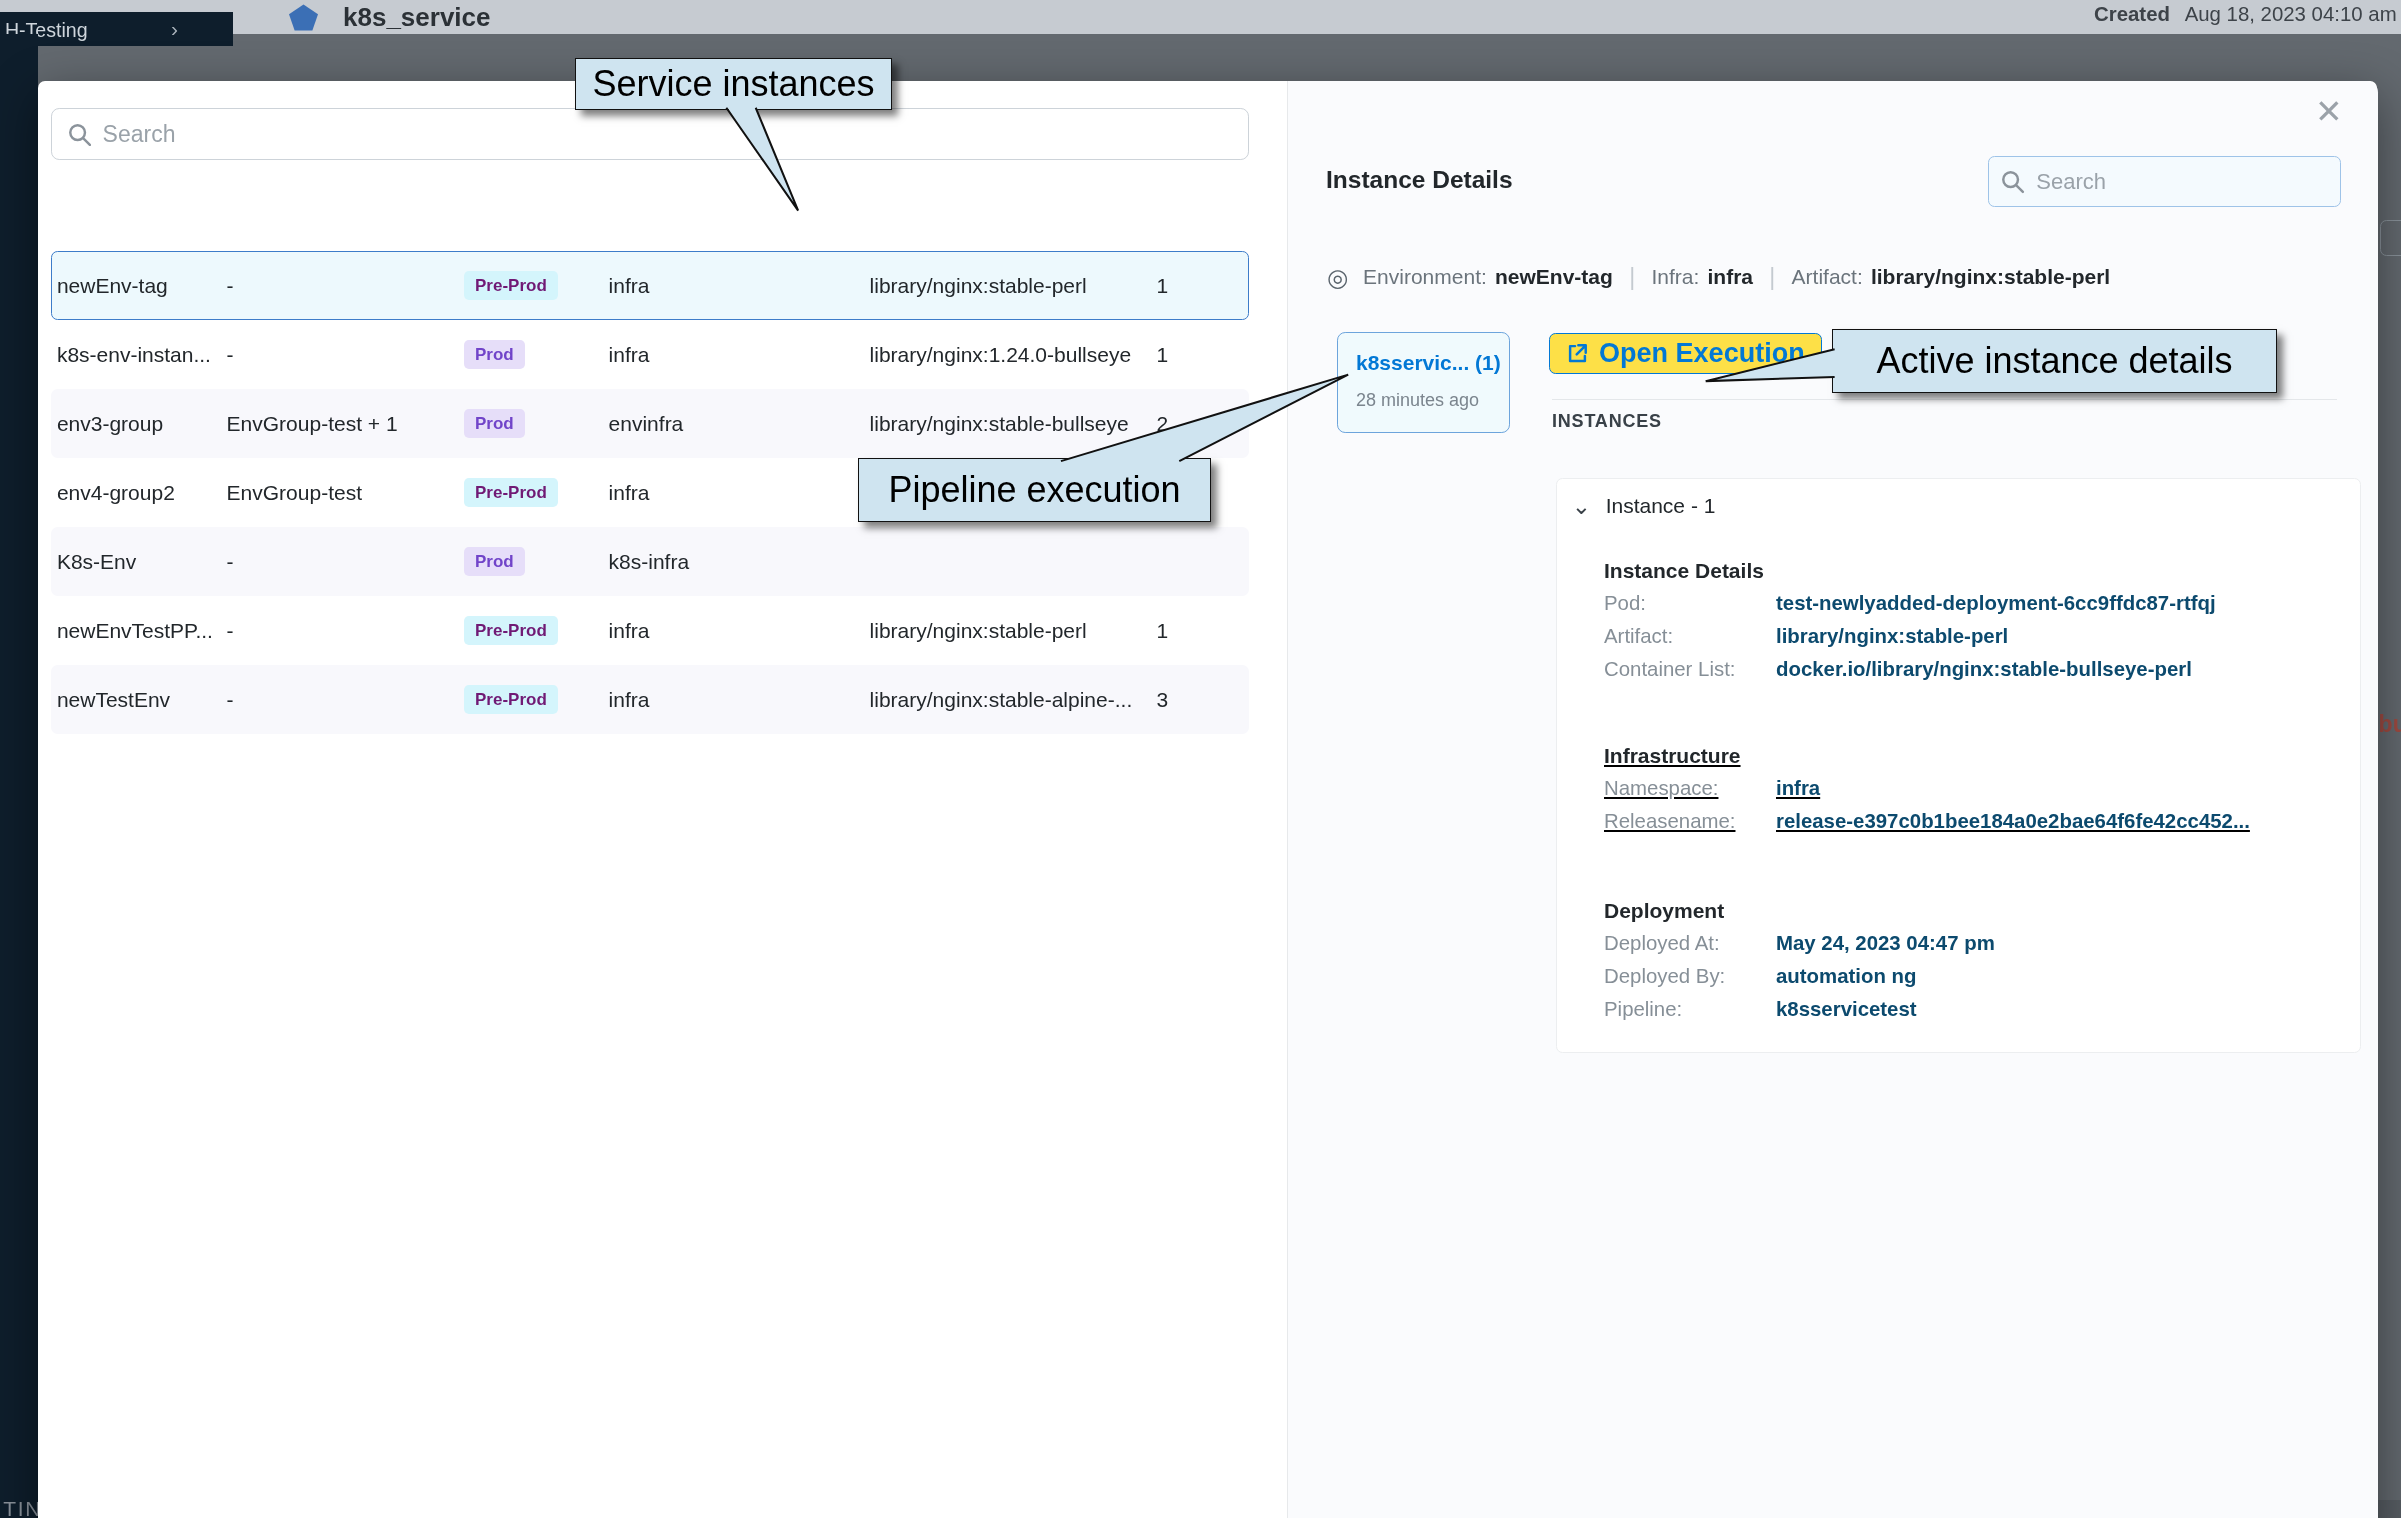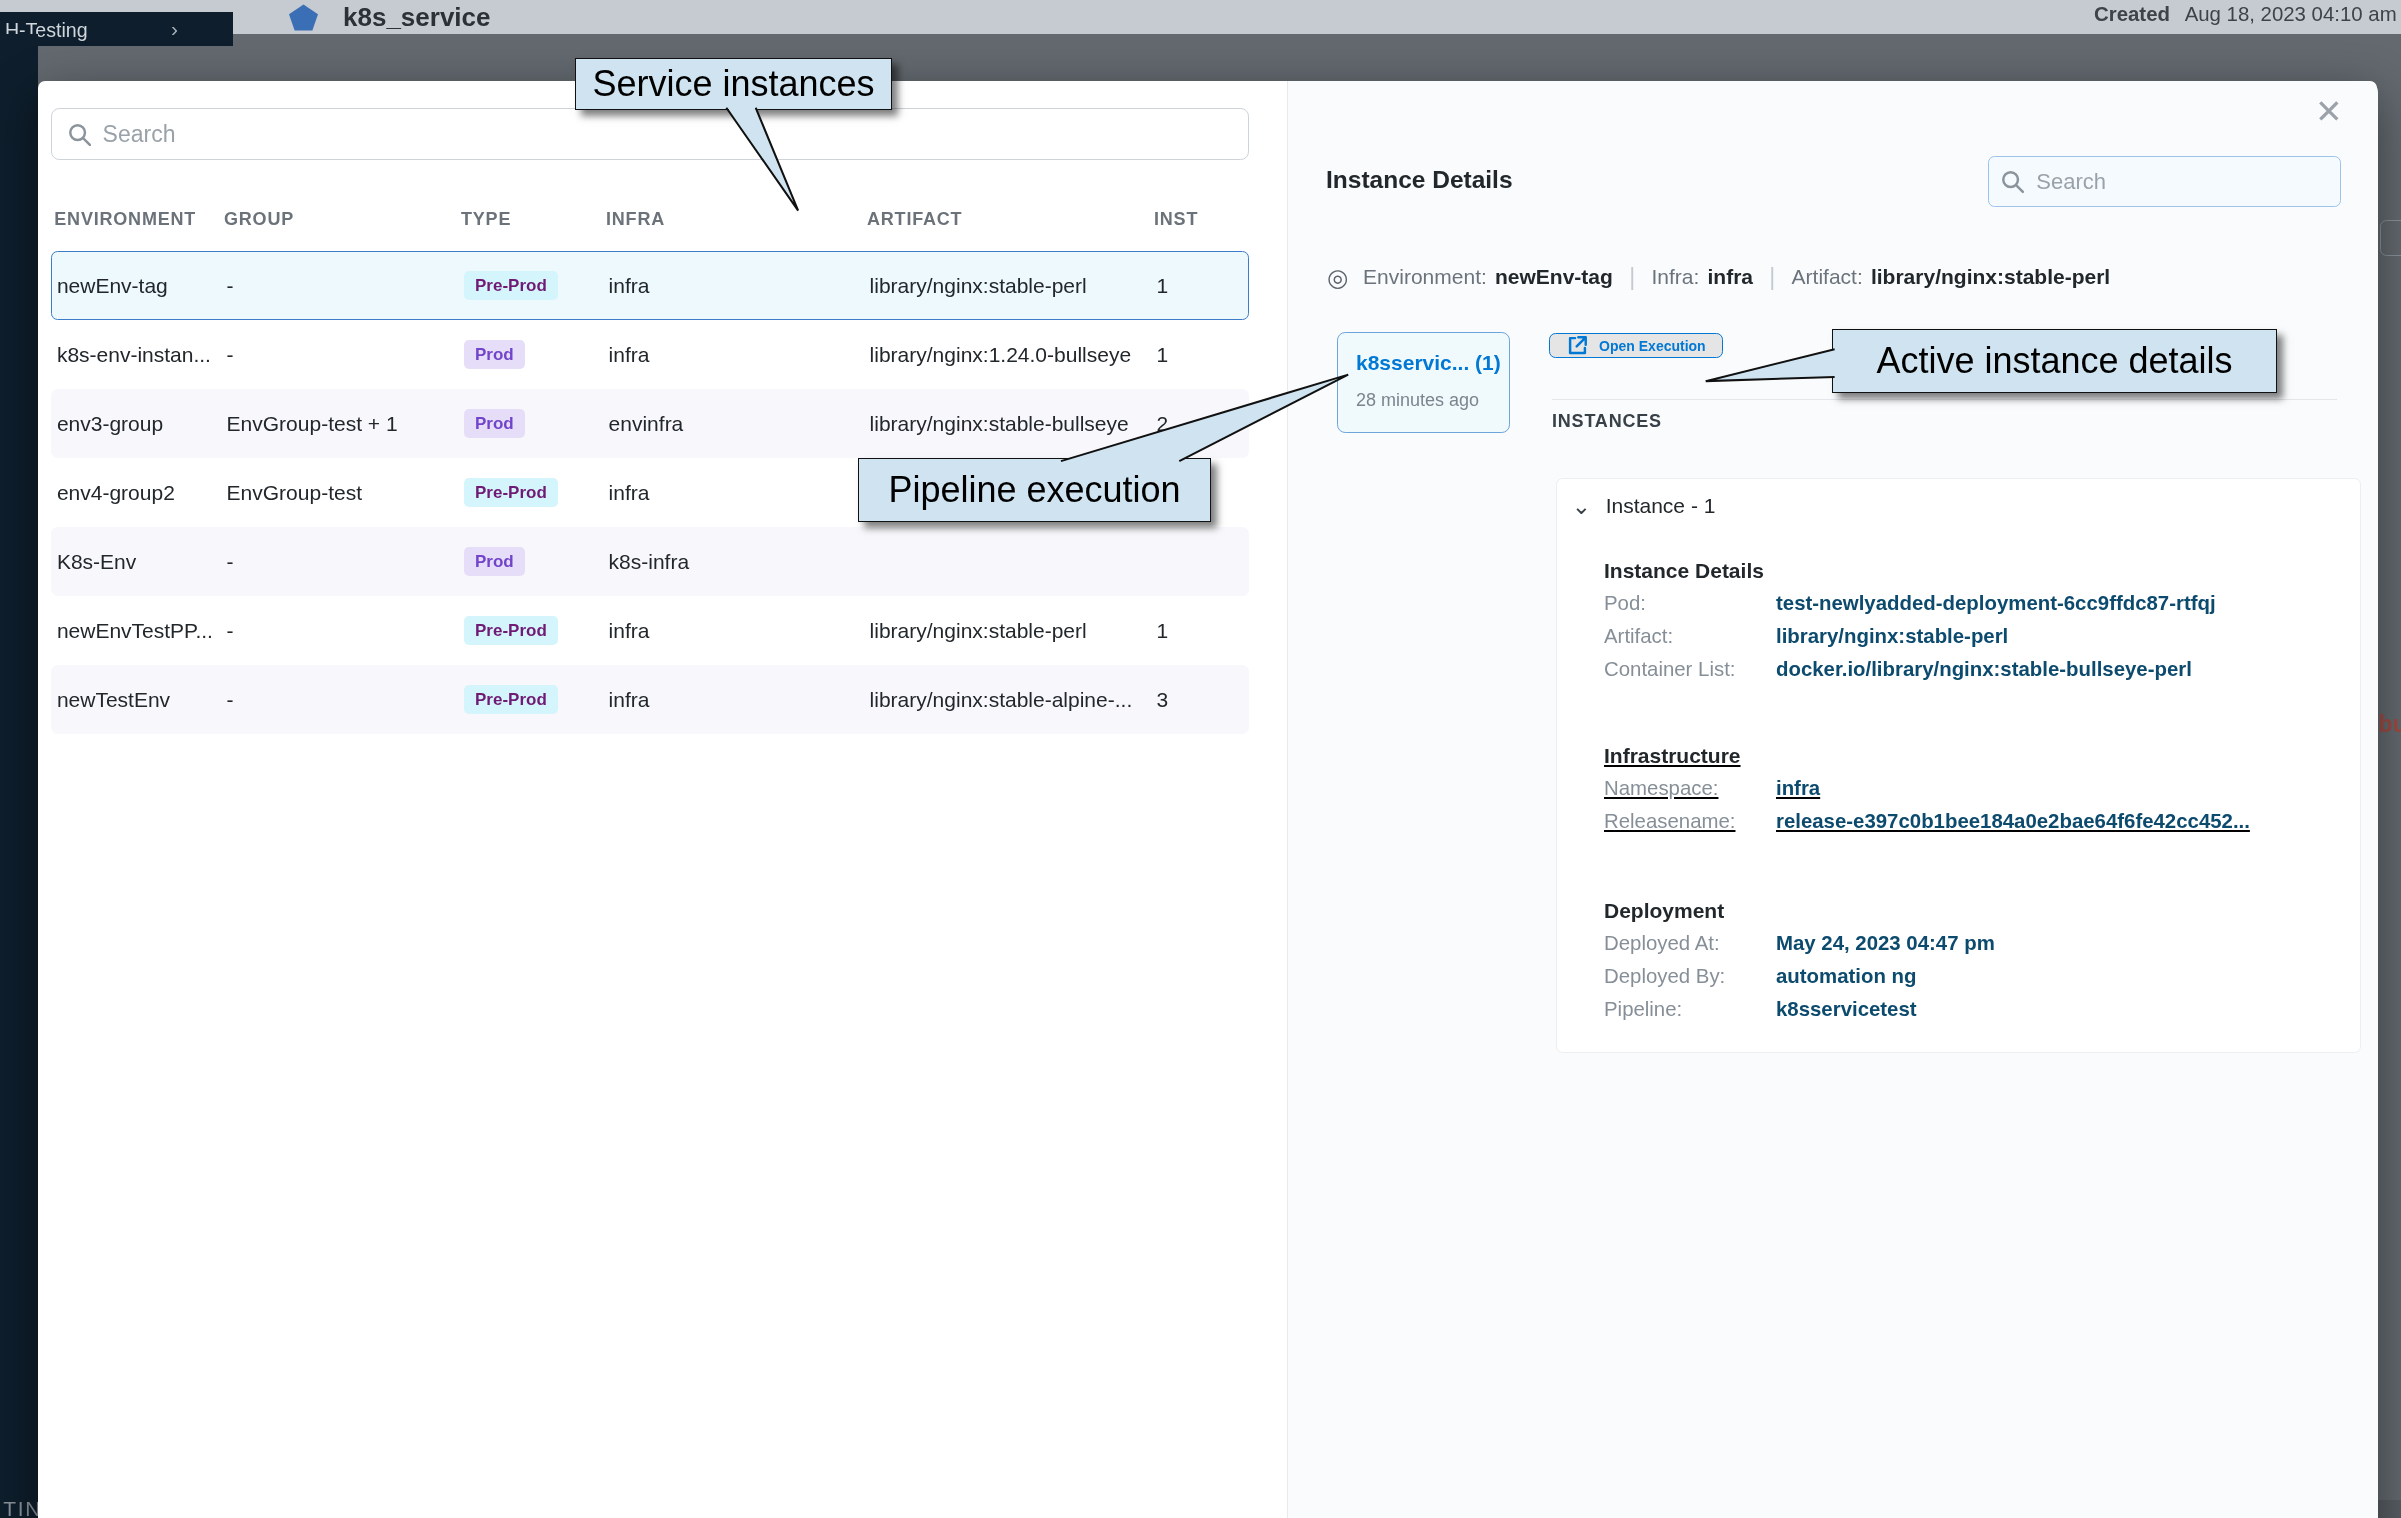--- a/index.html
+++ b/index.html
@@ -63,23 +63,23 @@
   .summary { position:absolute; left:39px; top:173px; height:46px; display:flex; align-items:center;
              font-size:21px; color:#6b747c; white-space:nowrap; }
   .summary .ico { font-size:24.5px; color:#5a646d; margin-right:14.7px; }
   .summary b { color:#22272b; margin-left:8.2px; }
   .summary .sep { margin:0 16.3px; color:#c4cad0; font-size:23px; }
 
   .exec-card { position:absolute; left:49px; top:251px; width:173px; height:101px; background:#f0fafd;
                border:1.6px solid #6ca4dc; border-radius:8.2px; padding:18px 0 0 18px; cursor:pointer; }
   .exec-card .name { font-size:21px; font-weight:bold; color:#0278d5; }
   .exec-card .time { font-size:18px; color:#7b858e; margin-top:14.7px; }
-  .open-exec { position:absolute; left:261px; top:252px; height:25px; border:1.6px solid #0278d5; border-radius:6.5px;
-               display:flex; align-items:center; padding:0 16.3px; color:#0278d5; font-size:14px; font-weight:bold;
-               background:#e5e5e5; cursor:pointer; }
+  .open-exec { position:absolute; left:261px; top:252px; height:41px; border:1.6px solid #0278d5; border-radius:6.5px;
+               display:flex; align-items:center; padding:0 16.3px; color:#0278d5; font-size:27px; font-weight:bold;
+               background:#fde047; cursor:pointer; }
   .open-exec svg { margin-right:9.8px; }
   .dp-divider { position:absolute; left:264px; top:318px; width:785px; height:0; border-top:1.6px solid #e4e7ea; }
   .instances-label { position:absolute; left:264px; top:330px; font-size:18px; font-weight:bold;
                      letter-spacing:0.8px; color:#394148; }
 
   .inst-card { position:absolute; left:268px; top:397px; width:805px; height:575px; background:#ffffff;
                border:0.8px solid #eceef0; border-radius:6.5px; }
   .inst-head { position:absolute; left:14.7px; top:14.7px; display:flex; align-items:center; font-size:21px;
                color:#22272b; cursor:pointer; }
   .inst-head .chev { font-size:23px; color:#394148; margin-right:14.7px; line-height:16.3px; }
@@ -131,28 +131,20 @@
   <div class="modal">
 
     <div class="search-box">
       <svg class="mag" viewBox="0 0 30 30">
         <circle cx="13" cy="13" r="9" fill="none" stroke="#8b939b" stroke-width="3"></circle>
         <line x1="20" y1="20" x2="28" y2="28" stroke="#8b939b" stroke-width="3" stroke-linecap="round"></line>
       </svg>
       <input placeholder="Search" style="">
     </div>
 
-    <div class="thead">
-      <div class="c-env">ENVIRONMENT</div>
-      <div class="c-grp">GROUP</div>
-      <div class="c-typ">TYPE</div>
-      <div class="c-inf">INFRA</div>
-      <div class="c-art">ARTIFACT</div>
-      <div class="c-ins">INST</div>
-    </div>
 
     <div class="rows">
       <div class="trow selected">
         <div class="c-env">newEnv-tag</div>
         <div class="c-grp">-</div>
         <div class="c-typ"><span class="badge preprod">Pre-Prod</span></div>
         <div class="c-inf">infra</div>
         <div class="c-art">library/nginx:stable-perl</div>
         <div class="c-ins">1</div>
       </div>

